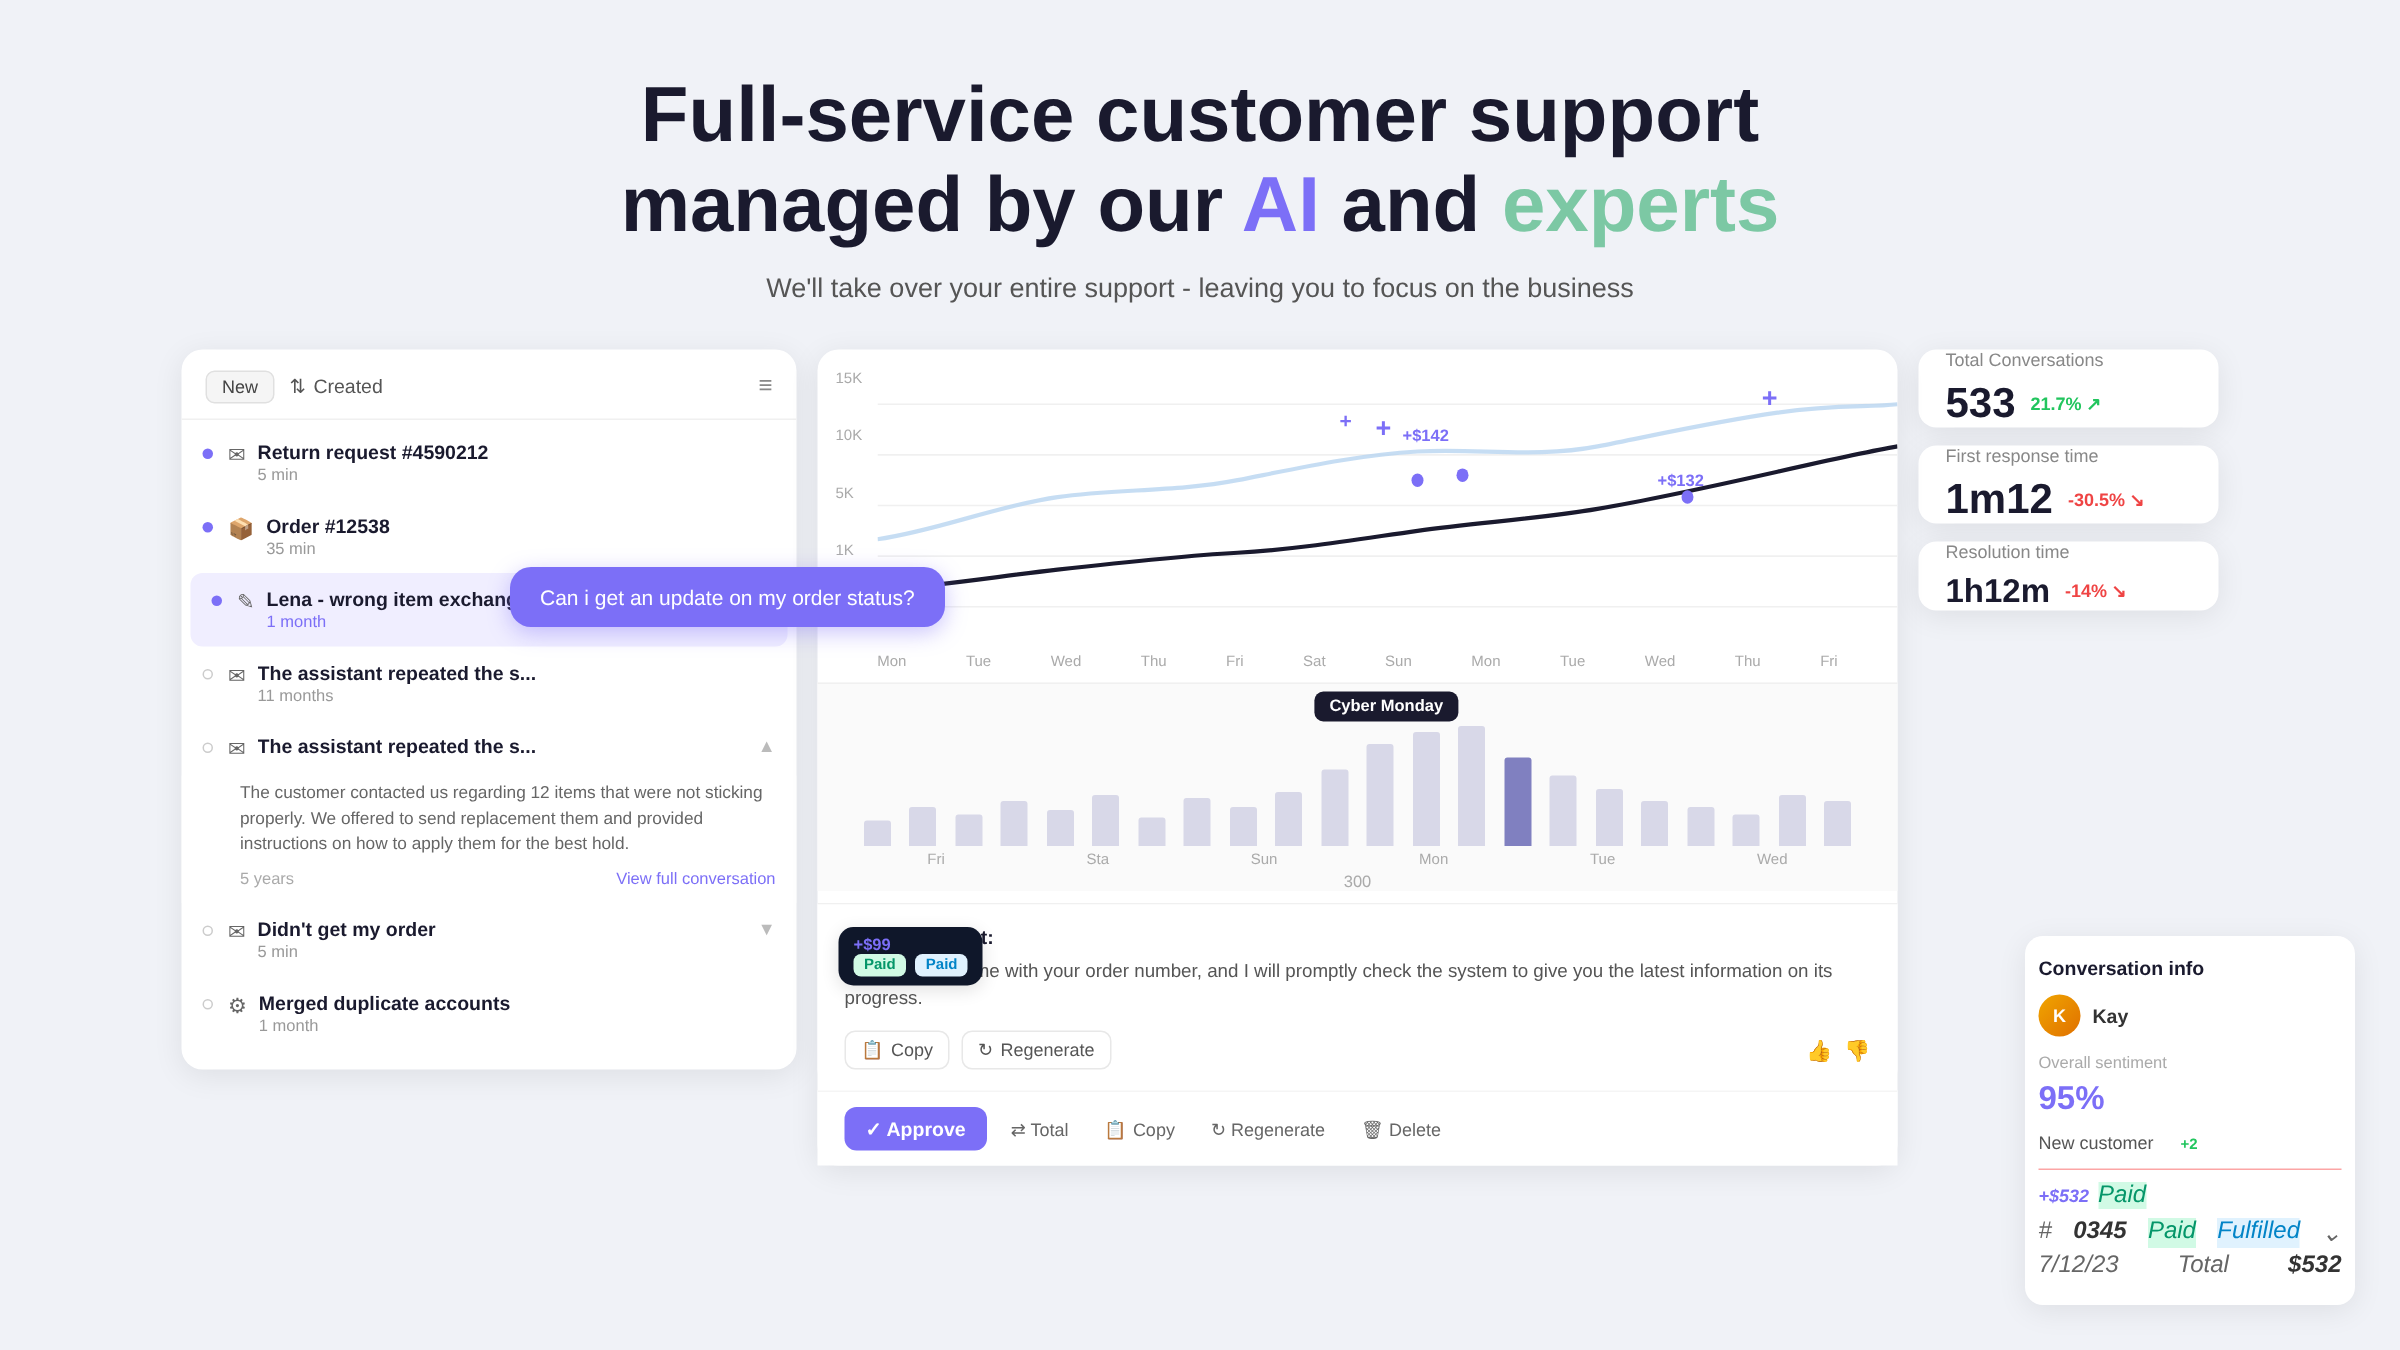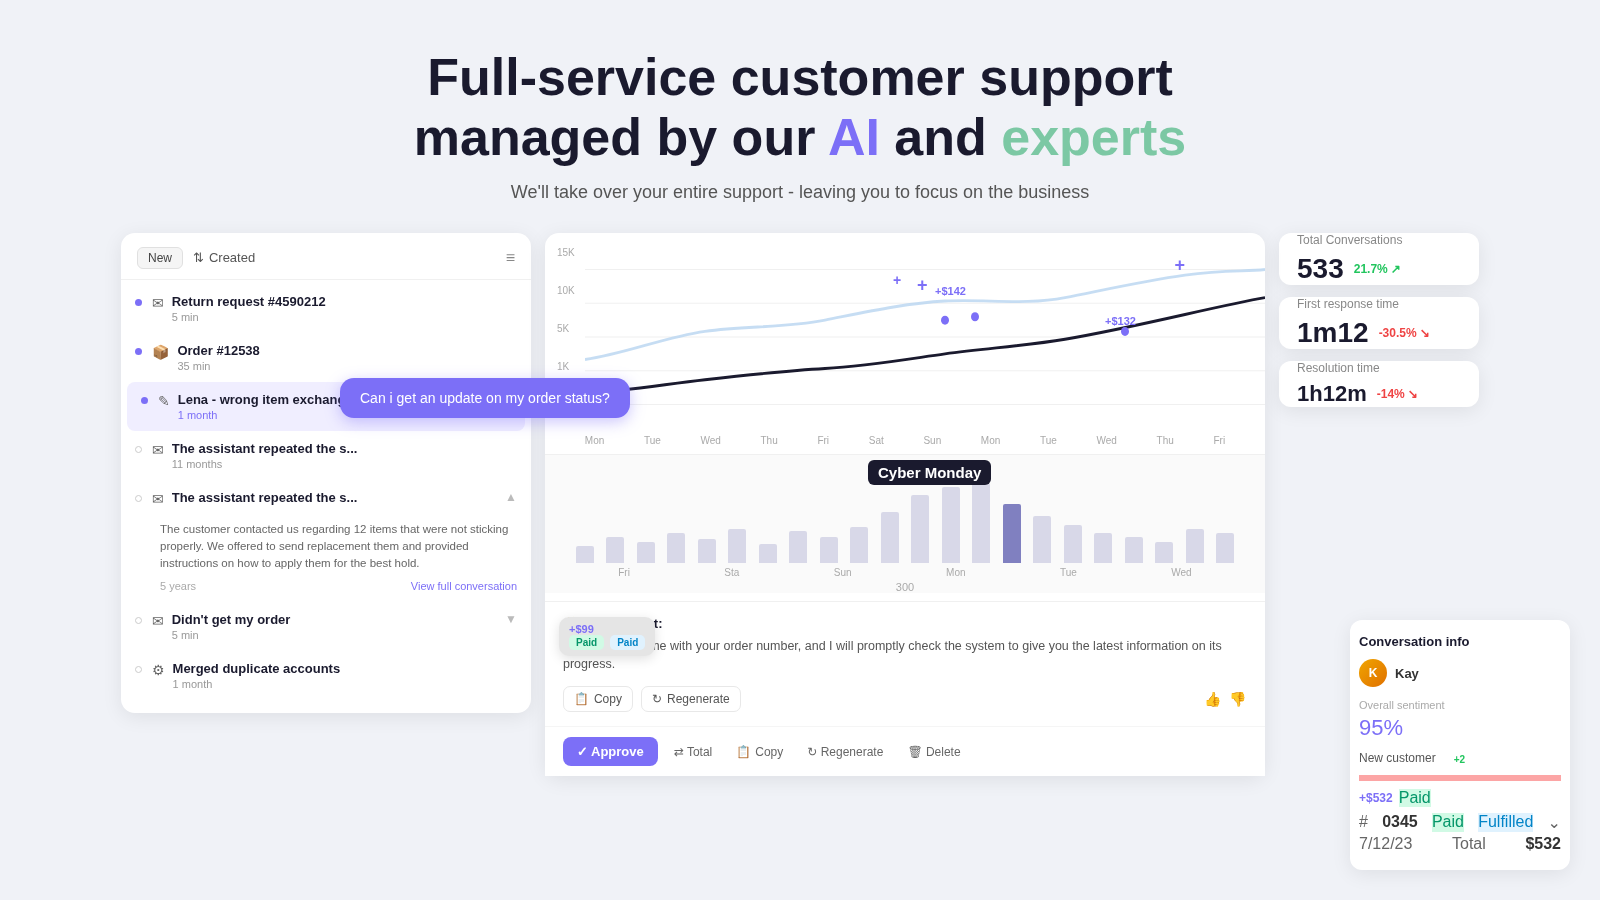--- a/index.html
+++ b/index.html
@@ -314,21 +314,21 @@
       font-size: 10px;
       color: #aaa;
     }
     .cyber-monday-badge {
       position: absolute;
       top: 5px;
       left: 50%;
       transform: translateX(-30%);
       background: #1a1a2e;
       color: #fff;
-      font-size: 15px;
+      font-size: 11px;
       font-weight: 600;
       padding: 4px 10px;
       border-radius: 6px;
     }
 
     
     .panel-right {
       display: flex;
       flex-direction: column;
       gap: 12px;
@@ -408,40 +408,40 @@
       color: #333;
     }
     .sentiment-section { margin-bottom: 10px; }
     .sentiment-label {
       font-size: 11px;
       color: #aaa;
       margin-bottom: 4px;
     }
     .sentiment-value {
       font-size: 22px;
-      font-weight: 400;
+      font-weight: 700;
       color: #7c6ff7;
     }
     .new-customer-row {
       display: flex;
       align-items: flex-end;
       gap: 18px;
       font-size: 12px;
       color: #555;
     }
     .new-badge {
       font-size: 10px;
       color: #22c55e;
       font-weight: 600;
     }
 
     
     .order-badge {
       position: absolute;
-      background: #e5e5e5;
+      background: #0f172a;
       border-radius: 10px;
       padding: 6px 10px;
       box-shadow: 0 3px 12px rgba(0,0,0,0.12);
       font-size: 11px;
       font-weight: 600;
       z-index: 8;
     }
     .order-badge .amount { color: #7c6ff7; }
     .order-badge .tag {
       display: inline-block;
@@ -797,21 +797,21 @@
     </div>
     <div class="sentiment-section">
       <div class="sentiment-label">Overall sentiment</div>
       <div class="sentiment-value">95%</div>
     </div>
     <div class="new-customer-row">
       <span>New customer</span>
       <span class="new-badge">+2</span>
     </div>
 
-    <div style="margin-top:10px; border-top:6px solid #fca5a5; padding-top:8px;">
+    <div style="margin-top:10px; border-top:1px solid #fca5a5; padding-top:8px;font-style:italic;">
       <div style="display:flex; align-items:center; gap:6px; margin-bottom:6px;">
         <span style="font-size:12px; font-weight:700; color:#7c6ff7;">+$532</span>
         <span class="tag tag-paid">Paid</span>
       </div>
       <div class="order-detail-row">
         <span>#</span>
         <span class="val">0345</span>
         <span class="tag tag-paid">Paid</span>
         <span class="tag tag-fulfilled">Fulfilled</span>
         <span>⌄</span>

